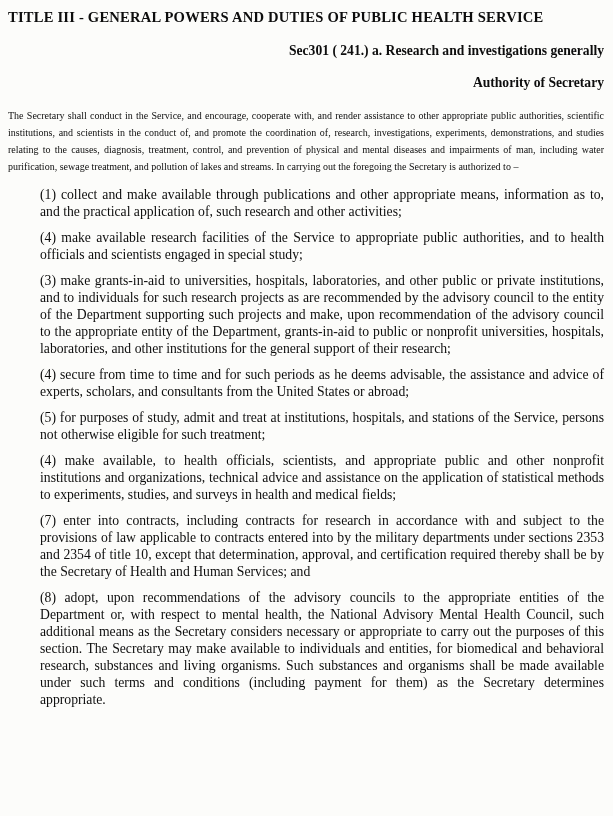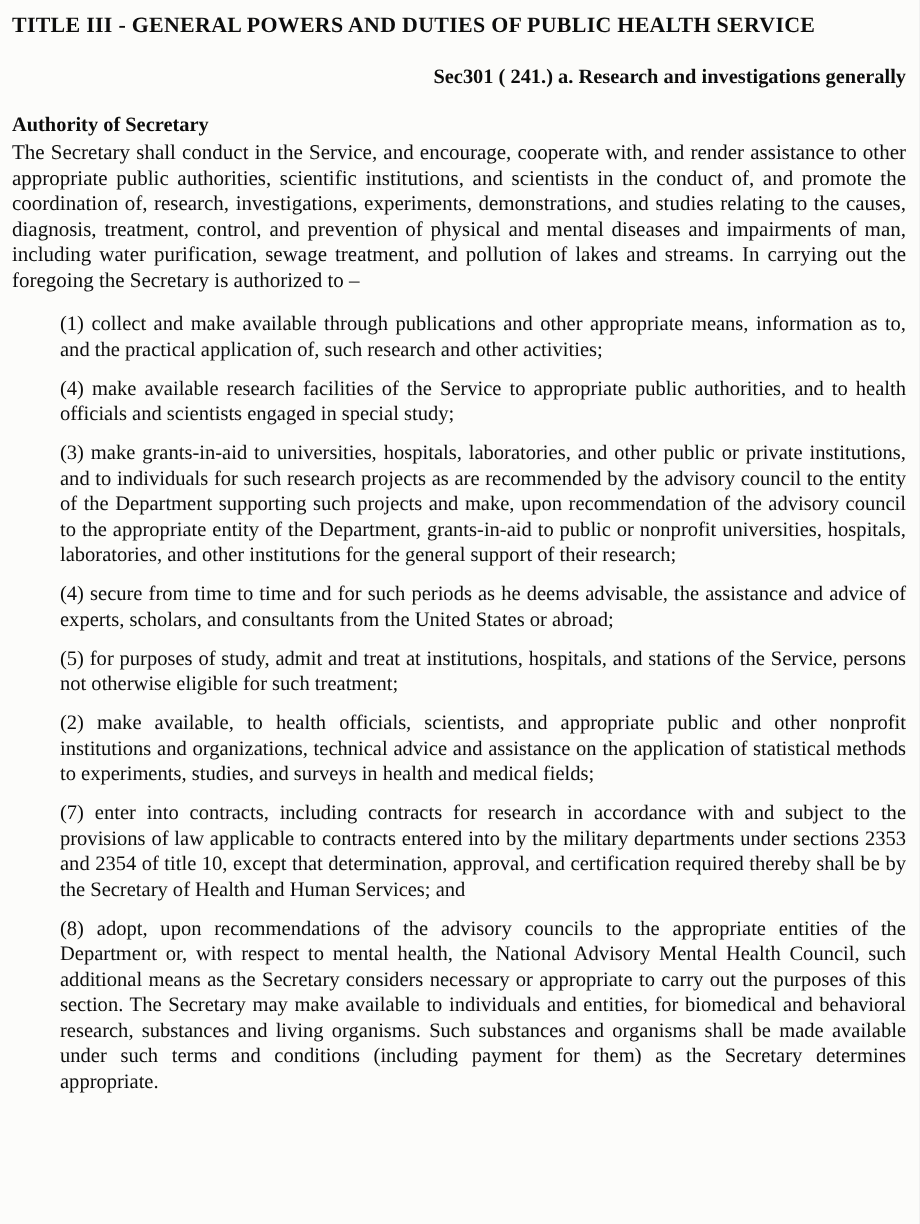--- a/index.html
+++ b/index.html
@@ -25,24 +25,25 @@
   }
   .section-heading {
     font-size: 13.6px;
     font-weight: bold;
     margin-bottom: 16px;
     text-align: right;
   }
   .subheading {
     font-size: 13.6px;
     font-weight: bold;
-    margin-bottom: 3px;
+    margin-bottom: 16px;
+    text-align: right;
   }
   .intro {
-    font-size: 14px;
+    font-size: 10px;
     line-height: 17px;
     text-align: justify;
     margin-bottom: 11px;
   }
   .item {
     font-size: 13.7px;
     line-height: 17px;
     text-align: justify;
     margin-left: 32px;
     margin-bottom: 9px;
@@ -55,16 +56,16 @@
 <div class="page">
   <h1 class="title">TITLE III - GENERAL POWERS AND DUTIES OF PUBLIC HEALTH SERVICE</h1>
   <h2 class="section-heading">Sec301 ( 241.) a. Research and investigations generally</h2>
   <h3 class="subheading">Authority of Secretary</h3>
   <p class="intro">The Secretary shall conduct in the Service, and encourage, cooperate with, and render assistance to other appropriate public authorities, scientific institutions, and scientists in the conduct of, and promote the coordination of, research, investigations, experiments, demonstrations, and studies relating to the causes, diagnosis, treatment, control, and prevention of physical and mental diseases and impairments of man, including water purification, sewage treatment, and pollution of lakes and streams. In carrying out the foregoing the Secretary is authorized to –</p>
   <p class="item">(1) collect and make available through publications and other appropriate means, information as to, and the practical application of, such research and other activities;</p>
   <p class="item">(4) make available research facilities of the Service to appropriate public authorities, and to health officials and scientists engaged in special study;</p>
   <p class="item">(3) make grants-in-aid to universities, hospitals, laboratories, and other public or private institutions, and to individuals for such research projects as are recommended by the advisory council to the entity of the Department supporting such projects and make, upon recommendation of the advisory council to the appropriate entity of the Department, grants-in-aid to public or nonprofit universities, hospitals, laboratories, and other institutions for the general support of their research;</p>
   <p class="item">(4) secure from time to time and for such periods as he deems advisable, the assistance and advice of experts, scholars, and consultants from the United States or abroad;</p>
   <p class="item">(5) for purposes of study, admit and treat at institutions, hospitals, and stations of the Service, persons not otherwise eligible for such treatment;</p>
-  <p class="item">(2) make available, to health officials, scientists, and appropriate public and other nonprofit institutions and organizations, technical advice and assistance on the application of statistical methods to experiments, studies, and surveys in health and medical fields;</p>
+  <p class="item">(4) make available, to health officials, scientists, and appropriate public and other nonprofit institutions and organizations, technical advice and assistance on the application of statistical methods to experiments, studies, and surveys in health and medical fields;</p>
   <p class="item">(7) enter into contracts, including contracts for research in accordance with and subject to the provisions of law applicable to contracts entered into by the military departments under sections 2353 and 2354 of title 10, except that determination, approval, and certification required thereby shall be by the Secretary of Health and Human Services; and</p>
   <p class="item">(8) adopt, upon recommendations of the advisory councils to the appropriate entities of the Department or, with respect to mental health, the National Advisory Mental Health Council, such additional means as the Secretary considers necessary or appropriate to carry out the purposes of this section. The Secretary may make available to individuals and entities, for biomedical and behavioral research, substances and living organisms. Such substances and organisms shall be made available under such terms and conditions (including payment for them) as the Secretary determines appropriate.</p>
 </div>
 
 </body></html>

